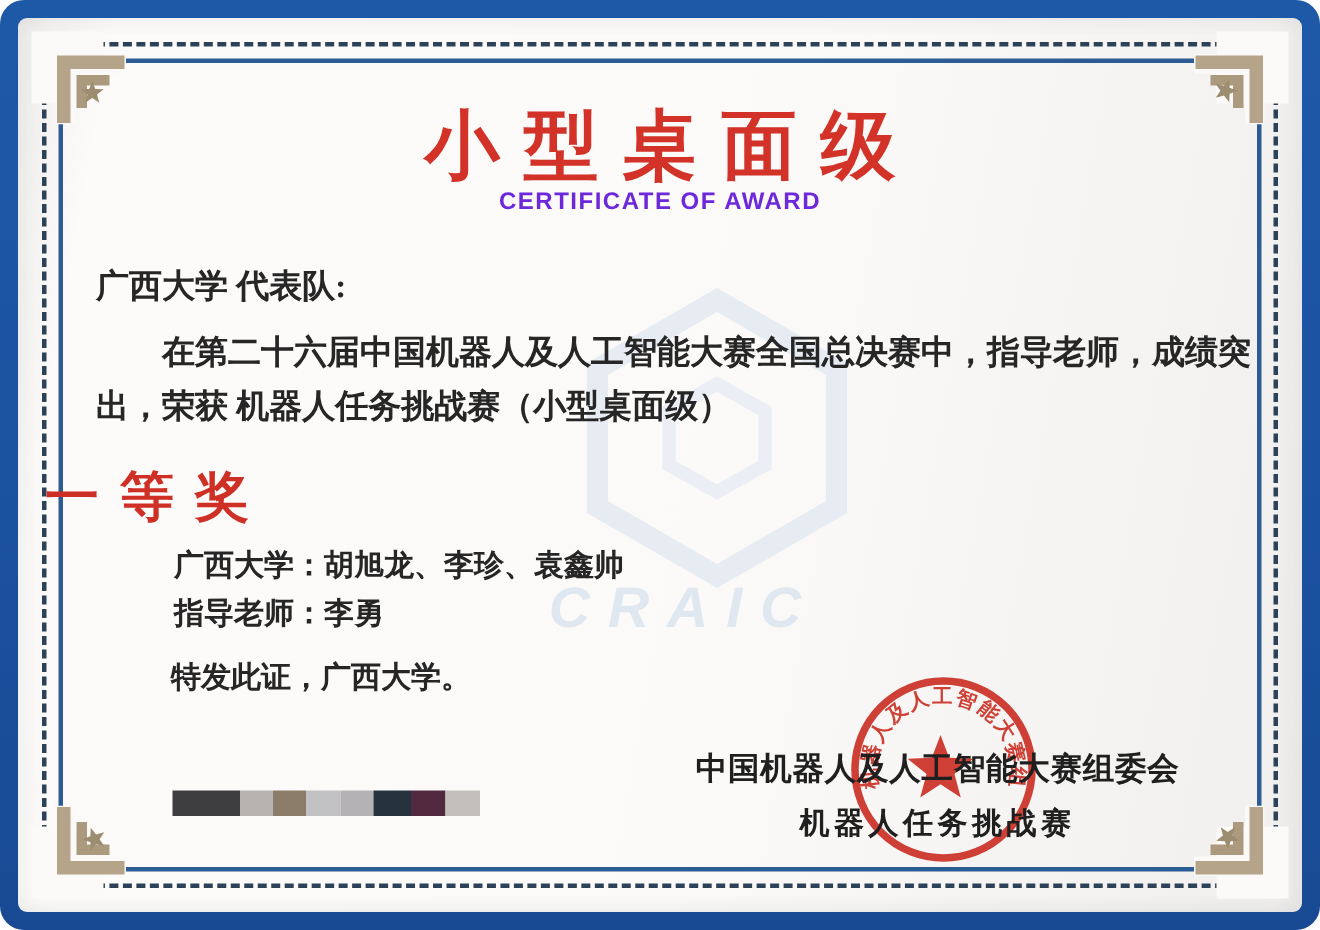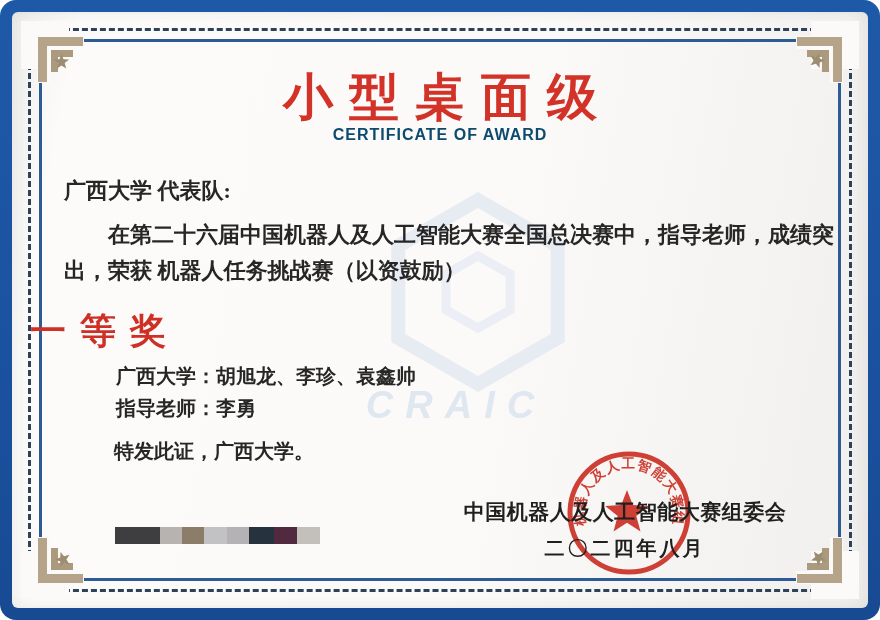--- a/index.html
+++ b/index.html
@@ -19,21 +19,21 @@
   .patch-br{right:21px;bottom:21px;} .patch-bl{left:21px;bottom:21px;}
   .corner{position:absolute;width:47px;height:47px;}
   .corner-tl{left:37px;top:36px;}
   .corner-tr{left:796px;top:36px;transform:rotate(90deg);}
   .corner-br{left:796px;top:537px;transform:rotate(180deg);}
   .corner-bl{left:37px;top:537px;transform:rotate(270deg);}
   .txt{position:absolute;color:#262626;white-space:nowrap;z-index:3;}
   .title{top:64px;left:0;right:0;text-align:center;font-size:50px;font-weight:bold;
          color:#d23227;letter-spacing:16px;text-indent:16px;}
   .subtitle{top:126px;left:0;right:0;text-align:center;font-size:16px;font-weight:bold;
-            color:#0c4a6e;letter-spacing:1px;font-family:"Liberation Sans","DejaVu Sans",sans-serif;}
+            color:#6d28d9;letter-spacing:1px;font-family:"Liberation Sans","DejaVu Sans",sans-serif;}
   .recipient{left:64px;top:176px;font-size:22px;font-weight:bold;}
   .body-line1{left:64px;top:220px;font-size:22px;font-weight:bold;text-indent:44px;}
   .body-line2{left:64px;top:256px;font-size:22px;font-weight:bold;}
   .award{top:307px;left:0;right:0;font-size:36px;font-weight:bold;
          color:#cf3026;letter-spacing:14px;text-indent:30px;}
   .team{left:116px;top:363px;font-size:20px;font-weight:bold;}
   .advisor{left:116px;top:395px;font-size:20px;font-weight:bold;}
   .closing{left:114px;top:438px;font-size:20px;font-weight:bold;}
   .issuer-block{position:absolute;left:450px;width:350px;top:498px;text-align:center;z-index:3;}
   .issuer{font-size:21px;font-weight:bold;color:#1f1f1f;letter-spacing:0.5px;white-space:nowrap;}
@@ -94,29 +94,29 @@
     <path id="sealPath" d="M 25 85 A 45 45 0 1 1 107 85" fill="none"></path>
     <text font-size="13.5" font-weight="bold" fill="#c9271b" letter-spacing="1.5">
       <textPath href="#sealPath" startOffset="50%" text-anchor="middle">中国机器人及人工智能大赛组委会</textPath>
     </text>
   </svg>
 
   <div class="txt title">小型桌面级</div>
   <div class="txt subtitle">CERTIFICATE OF AWARD</div>
   <div class="txt recipient">广西大学 代表队:</div>
   <div class="txt body-line1">在第二十六届中国机器人及人工智能大赛全国总决赛中，指导老师，成绩突</div>
-  <div class="txt body-line2">出，荣获 机器人任务挑战赛（以资鼓励）</div>
+  <div class="txt body-line2">出，荣获 机器人任务挑战赛（小型桌面级）</div>
   <div class="txt award">一等奖</div>
   <div class="txt team">广西大学：胡旭龙、李珍、袁鑫帅</div>
   <div class="txt advisor">指导老师：李勇</div>
   <div class="txt closing">特发此证，广西大学。</div>
 
   <div class="issuer-block">
     <div class="issuer">中国机器人及人工智能大赛组委会</div>
-    <div class="date">二〇二四年八月</div>
+    <div class="date">机器人任务挑战赛</div>
   </div>
 
   <div class="redaction-bar">
       <div style="background: rgb(62, 62, 64); width: 45px;"></div>
       <div style="background: rgb(182, 179, 176); width: 22px;"></div>
       <div style="background: rgb(140, 124, 106); width: 22px;"></div>
       <div style="background: rgb(194, 193, 196); width: 23px;"></div>
       <div style="background: rgb(180, 178, 180); width: 22px;"></div>
       <div style="background: rgb(39, 50, 63); width: 25px;"></div>
       <div style="background: rgb(81, 42, 64); width: 23px;"></div>

